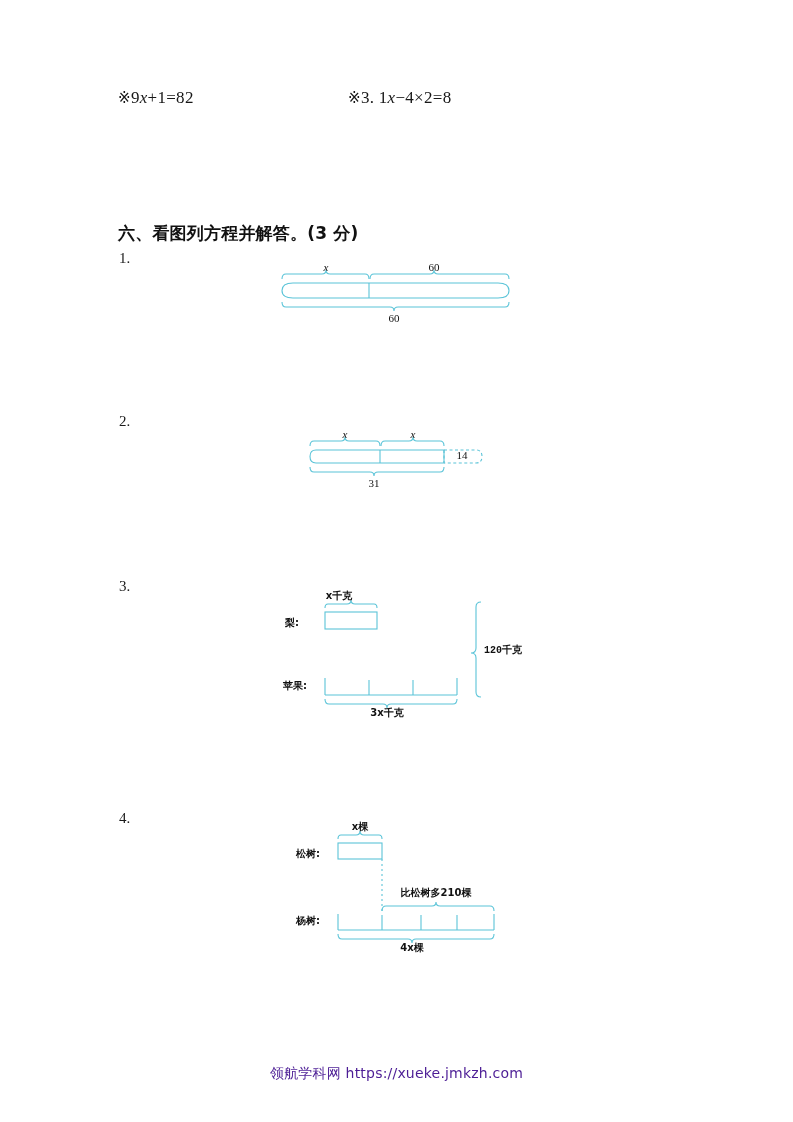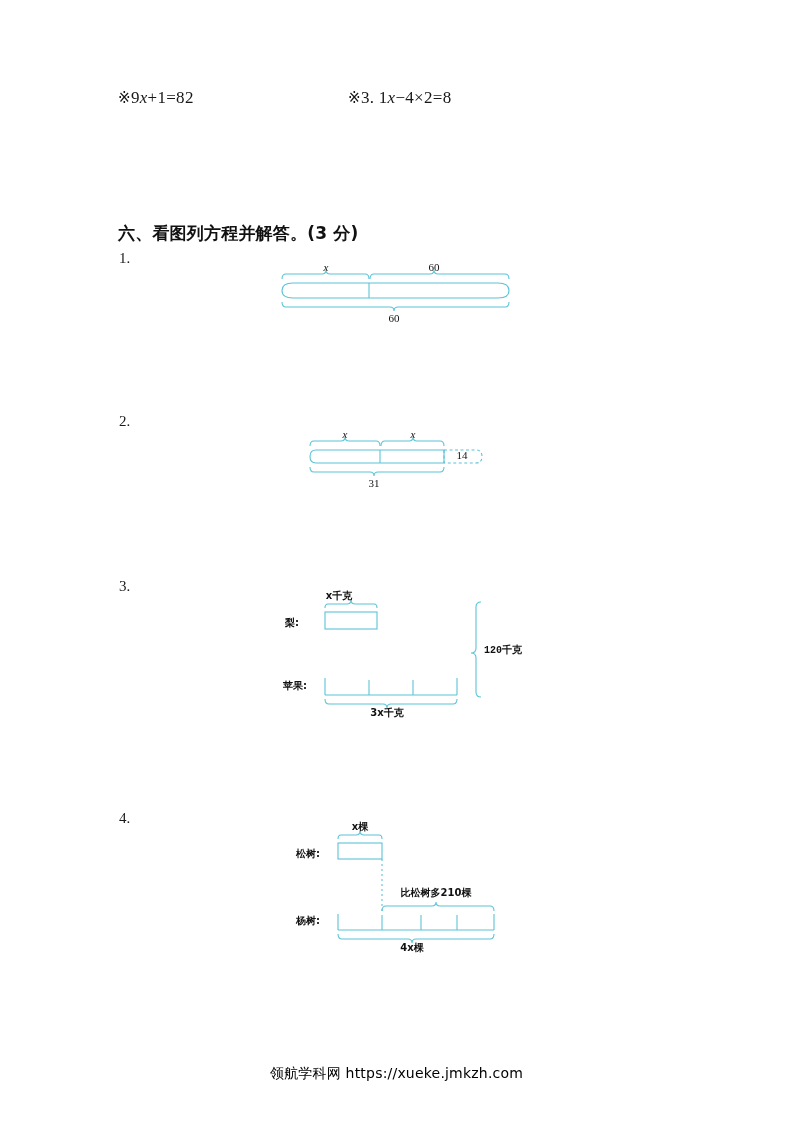--- a/index.html
+++ b/index.html
@@ -62,21 +62,21 @@
   .lab.cn{font-family:"DejaVu Sans", sans-serif;font-size:10px;font-weight:bold;}
   .lab.ital{font-style:italic;}
   .lab.c{transform:translateX(-50%);}
 
   
   .footer{
     position:absolute;left:0;top:1065px;width:793px;
     text-align:center;
     font-family:"DejaVu Sans", sans-serif;
     font-size:14px;
-    color:#000000;
+    color:#4c1d95;
     letter-spacing:.2px;
   }
 </style>
 </head>
 <body>
 
 <div class="page">
 
   <div class="eq-row">
     <div class="eq" id="eq1">

